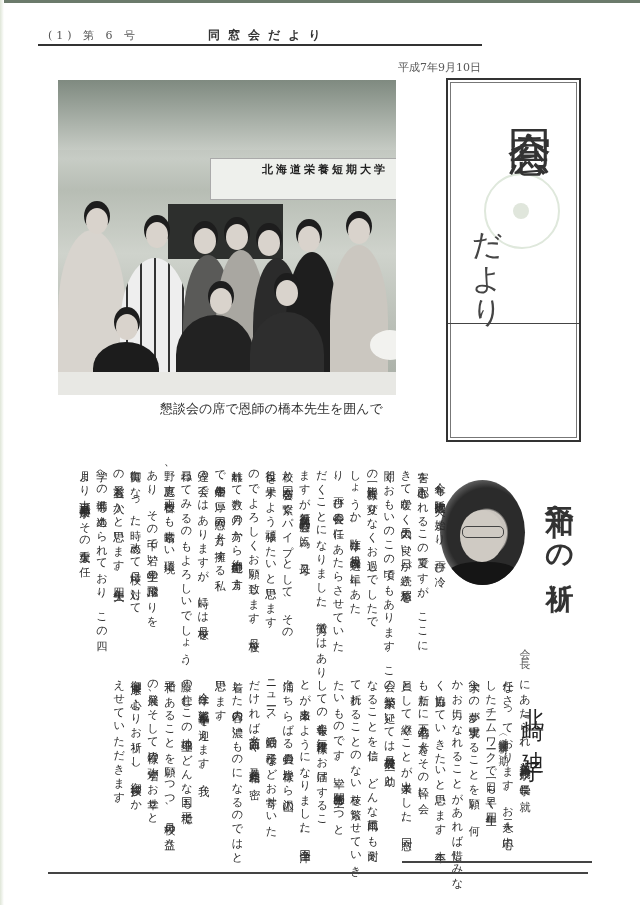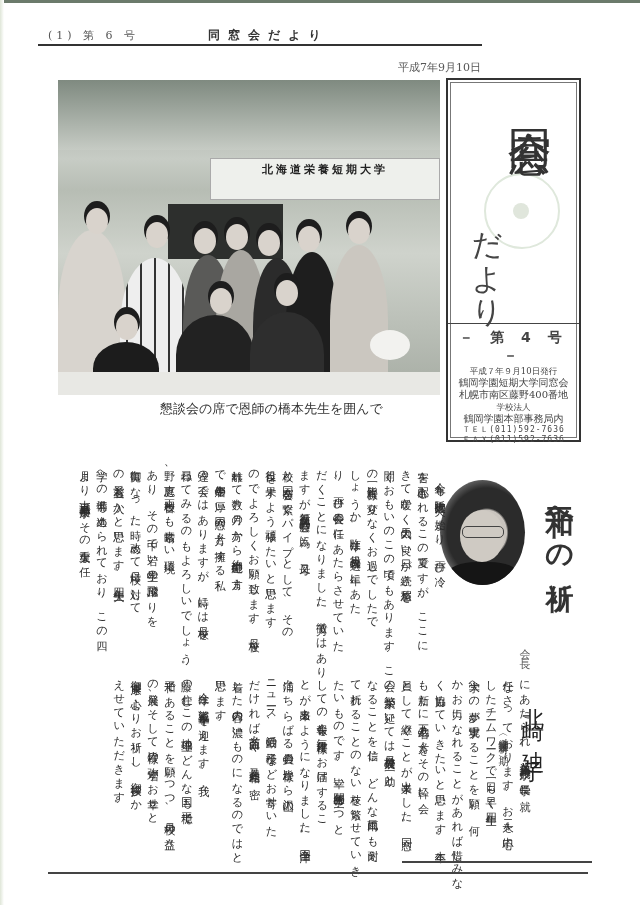--- a/index.html
+++ b/index.html
@@ -7,21 +7,21 @@
          font-family: "DejaVu Serif", "Liberation Serif", serif; color: #2a2a2a; }
   .topedge { position: absolute; left: 0; top: 0; width: 640px; height: 3px; background: #6b7a6b; }
   .leftedge { position: absolute; left: 0; top: 0; width: 4px; height: 905px; background: linear-gradient(to right, #dfe6d8, #fff); }
 
   .header { position: absolute; left: 38px; top: 22px; width: 444px; height: 24px; }
   .hdr-issue { position: absolute; left: 10px; top: 6px; font-size: 11px; letter-spacing: 4px; color: #555; }
   .hdr-title { position: absolute; left: 170px; top: 5px; font-size: 12px; letter-spacing: 8px; font-family: "DejaVu Sans", sans-serif; font-weight: bold; color: #333; }
   .hdr-date { position: absolute; left: 360px; top: 6px; font-size: 11px; color: #555; white-space: nowrap; margin-top: 32px; }
   .hdr-rule { position: absolute; left: 38px; top: 44px; width: 444px; height: 2px; background: #333; }
 
-  .photo { position: absolute; left: 58px; top: 80px; width: 382px; height: 315px;
+  .photo { position: absolute; left: 58px; top: 80px; width: 338px; height: 315px;
            background: linear-gradient(180deg, #9aa39a 0%, #c7ccc5 25%, #b7bdb4 35%, #cfd3cc 55%, #a6aca3 100%);
            overflow: hidden; }
   .ph-ceiling { position: absolute; left: 0; top: 0; width: 100%; height: 70px; background: linear-gradient(180deg,#7f8a80,#c6cbc4); }
   .ph-banner { position: absolute; left: 152px; top: 78px; width: 228px; height: 40px; background: #eef0ec; border: 1px solid #aaa;
                font-family: "DejaVu Sans", sans-serif; font-weight: bold; color: #222; text-align: center; }
   .ph-banner .l1 { font-size: 11px; letter-spacing: 3px; margin-top: 3px; }
   .ph-banner .l2 { font-size: 13px; letter-spacing: 2px; }
   .ph-board { position: absolute; left: 110px; top: 124px; width: 115px; height: 55px; background: #2d2f2d; }
   .person { position: absolute; border-radius: 50% 50% 8px 8px; }
   .head { position: absolute; width: 22px; height: 26px; border-radius: 50%; background: #d9d3cc; box-shadow: 0 -5px 0 2px #1d1d1d; }
@@ -104,30 +104,20 @@
   <div class="table-front"></div>
 </div>
 <div class="caption">懇談会の席で恩師の橋本先生を囲んで</div>
 
 <div class="masthead">
   <div class="mh-title">
     <div class="mh-emblem"></div>
     <div class="mh-big">同窓会</div>
     <div class="mh-small">だより</div>
   </div>
-  <div class="mh-info">
-    <div class="mh-issue">－ 第 4 号 －</div>
-    <div class="mh-line">平成７年９月10日発行</div>
-    <div class="mh-line big">鶴岡学園短期大学同窓会</div>
-    <div class="mh-line big">札幌市南区藤野400番地</div>
-    <div class="mh-line">学校法人</div>
-    <div class="mh-line big">鶴岡学園本部事務局内</div>
-    <div class="mh-tel">ＴＥＬ(011)592-7636</div>
-    <div class="mh-tel">ＦＡＸ(011)592-7636</div>
-  </div>
 </div>
 
 <div class="portrait">
   <div class="face"></div>
   <div class="glasses"></div>
   <div class="body"></div>
 </div>
 
 <div class="article-title">平和への祈り</div>
 <div class="author-role">会長</div>

